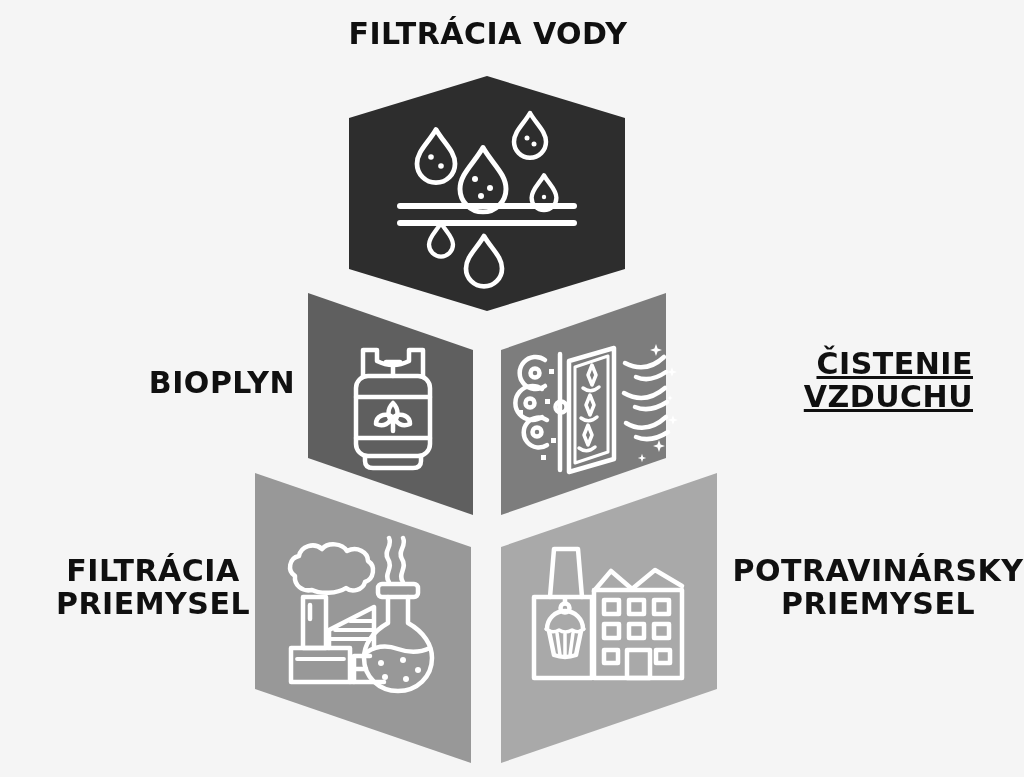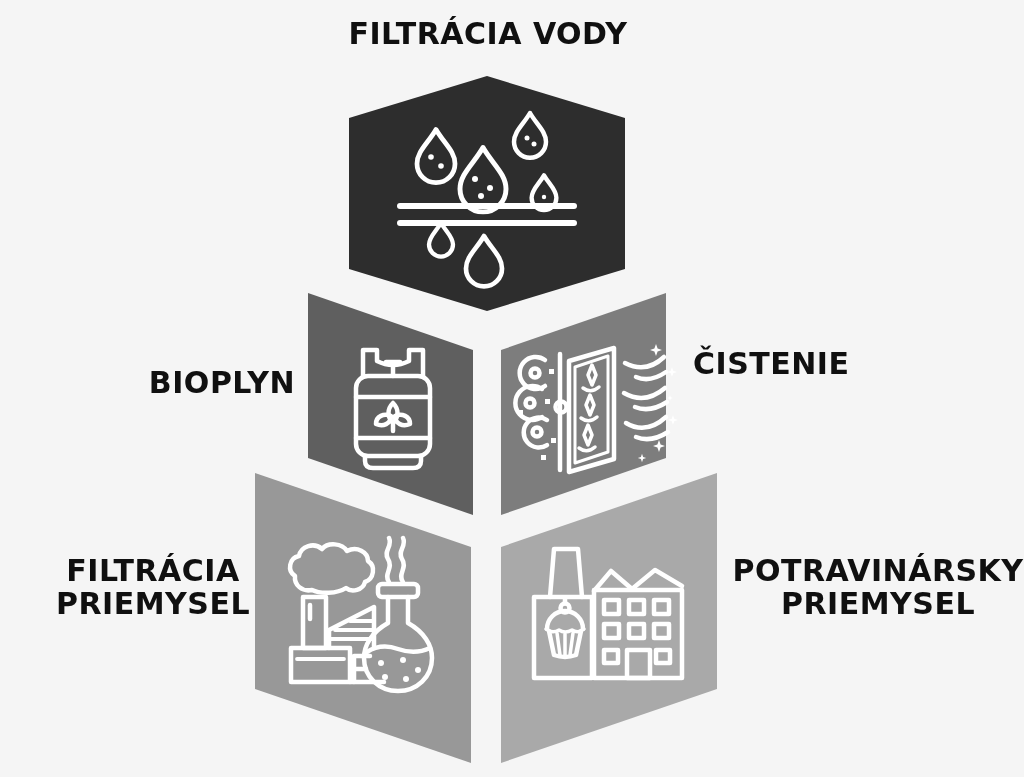--- a/index.html
+++ b/index.html
@@ -8,21 +8,21 @@
     font-family:"DejaVu Sans","Liberation Sans",sans-serif;
     margin-left:32px;
   }
   .diagram-svg{position:absolute;left:0;top:0;width:1024px;height:777px;}
   .icon{fill:none;stroke:#ffffff;stroke-width:4.5;stroke-linecap:round;stroke-linejoin:round;}
   .icon .fill{fill:#ffffff;stroke:none;}
   .label{
     position:absolute;font-weight:700;font-size:30px;line-height:33px;
     letter-spacing:.5px;color:#101010;text-align:center;white-space:nowrap;
   }
-  .label.align-left{text-align:left;}
+  .label.align-left{text-align:right;text-decoration:underline;}
 </style>
 </head>
 <body>
 
 <div class="canvas">
 
   <svg class="diagram-svg" viewBox="0 0 1024 777">
     <defs>
       <path id="dropshape" d="M0,-30 C8,-16 20,-7 20,6 A20,20 0 1 1 -20,6 C-20,-7 -8,-16 0,-30 Z"></path>
       <path id="sparkle" d="M0,-6 L1.6,-1.6 L6,0 L1.6,1.6 L0,6 L-1.6,1.6 L-6,0 L-1.6,-1.6 Z"></path>
@@ -144,20 +144,21 @@
   <div class="label" style="left:200px;top:17px;width:512px;">
     <span>FILTRÁCIA VODY</span>
   </div>
 
   <div class="label" style="left:40px;top:366px;width:300px;">
     <span>BIOPLYN</span>
   </div>
 
   <div class="label align-left" style="left:661px;top:347px;width:280px;">
     <span>ČISTENIE</span><br>
+    <span>VZDUCHU</span>
   </div>
 
   <div class="label" style="left:-39px;top:554px;width:320px;">
     <span>FILTRÁCIA</span><br>
     <span>PRIEMYSEL</span>
   </div>
 
   <div class="label" style="left:666px;top:554px;width:360px;">
     <span>POTRAVINÁRSKY</span><br>
     <span>PRIEMYSEL</span>

